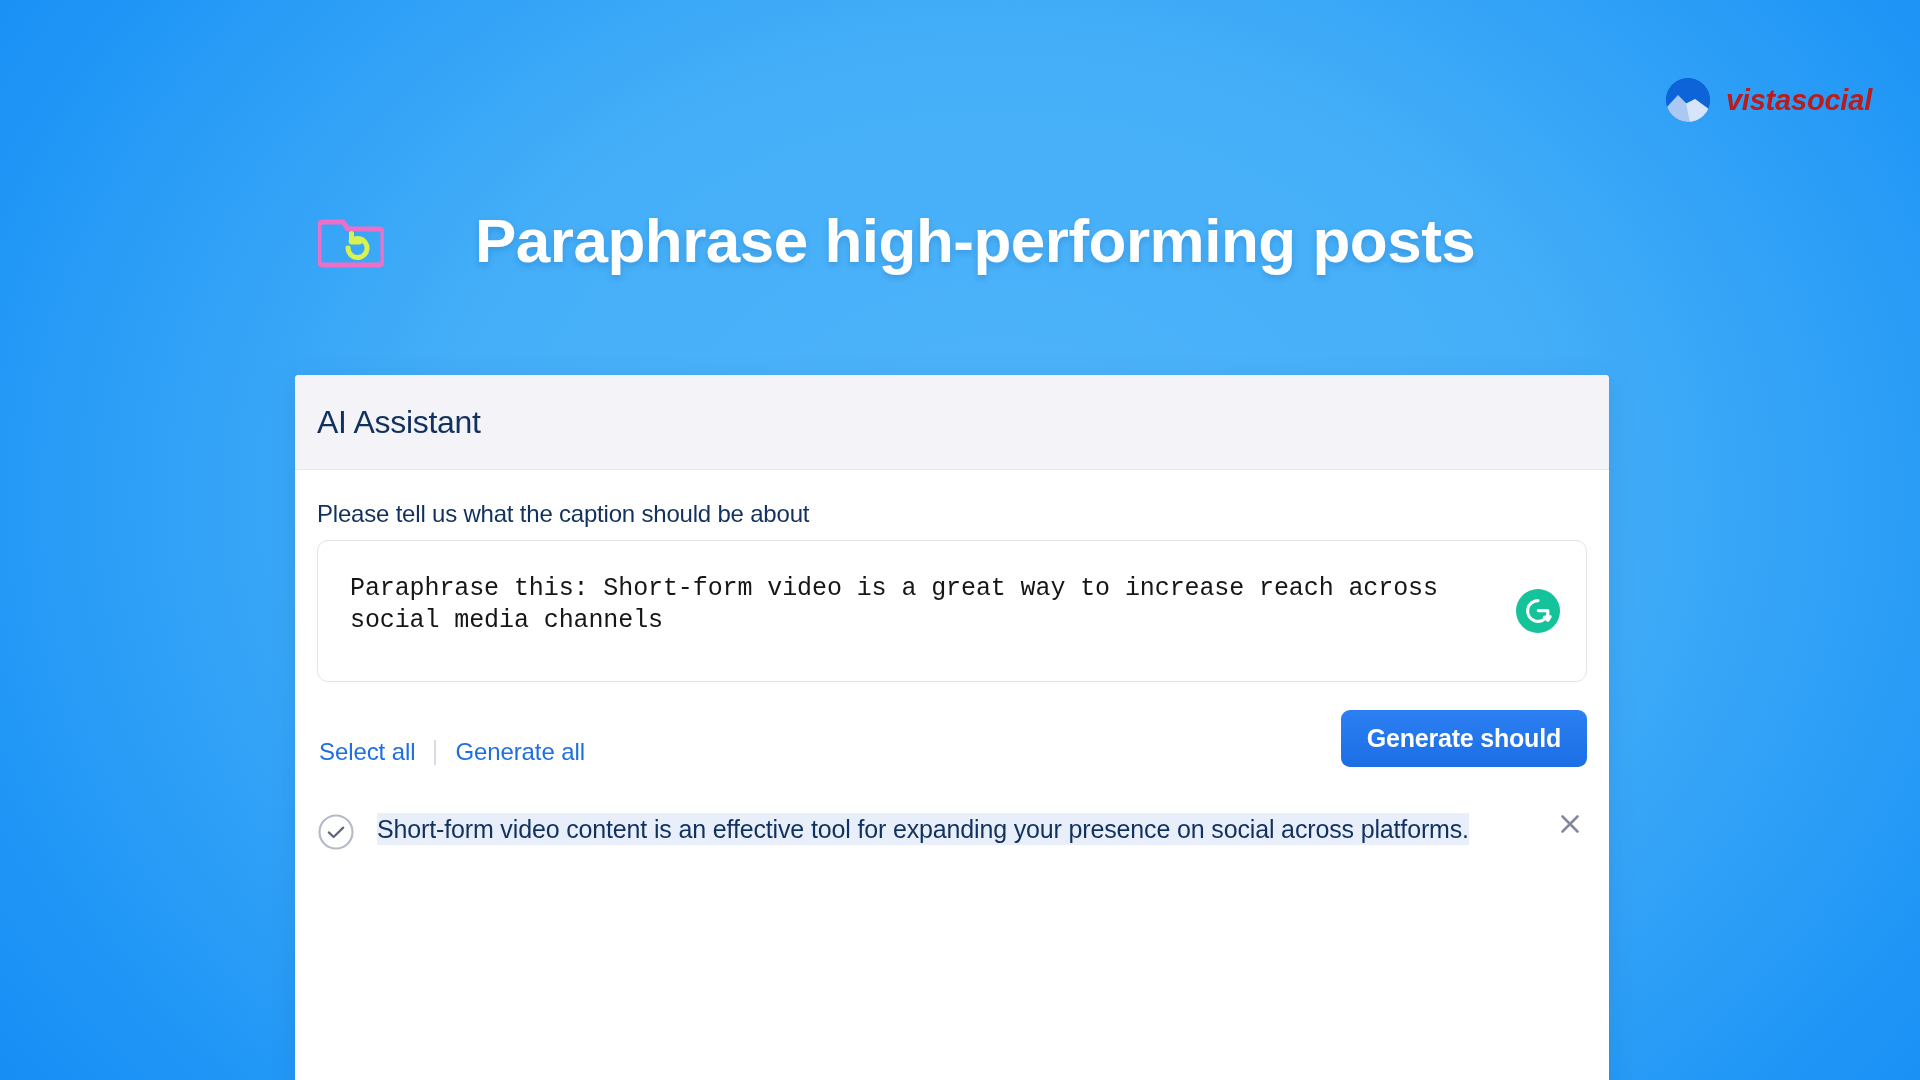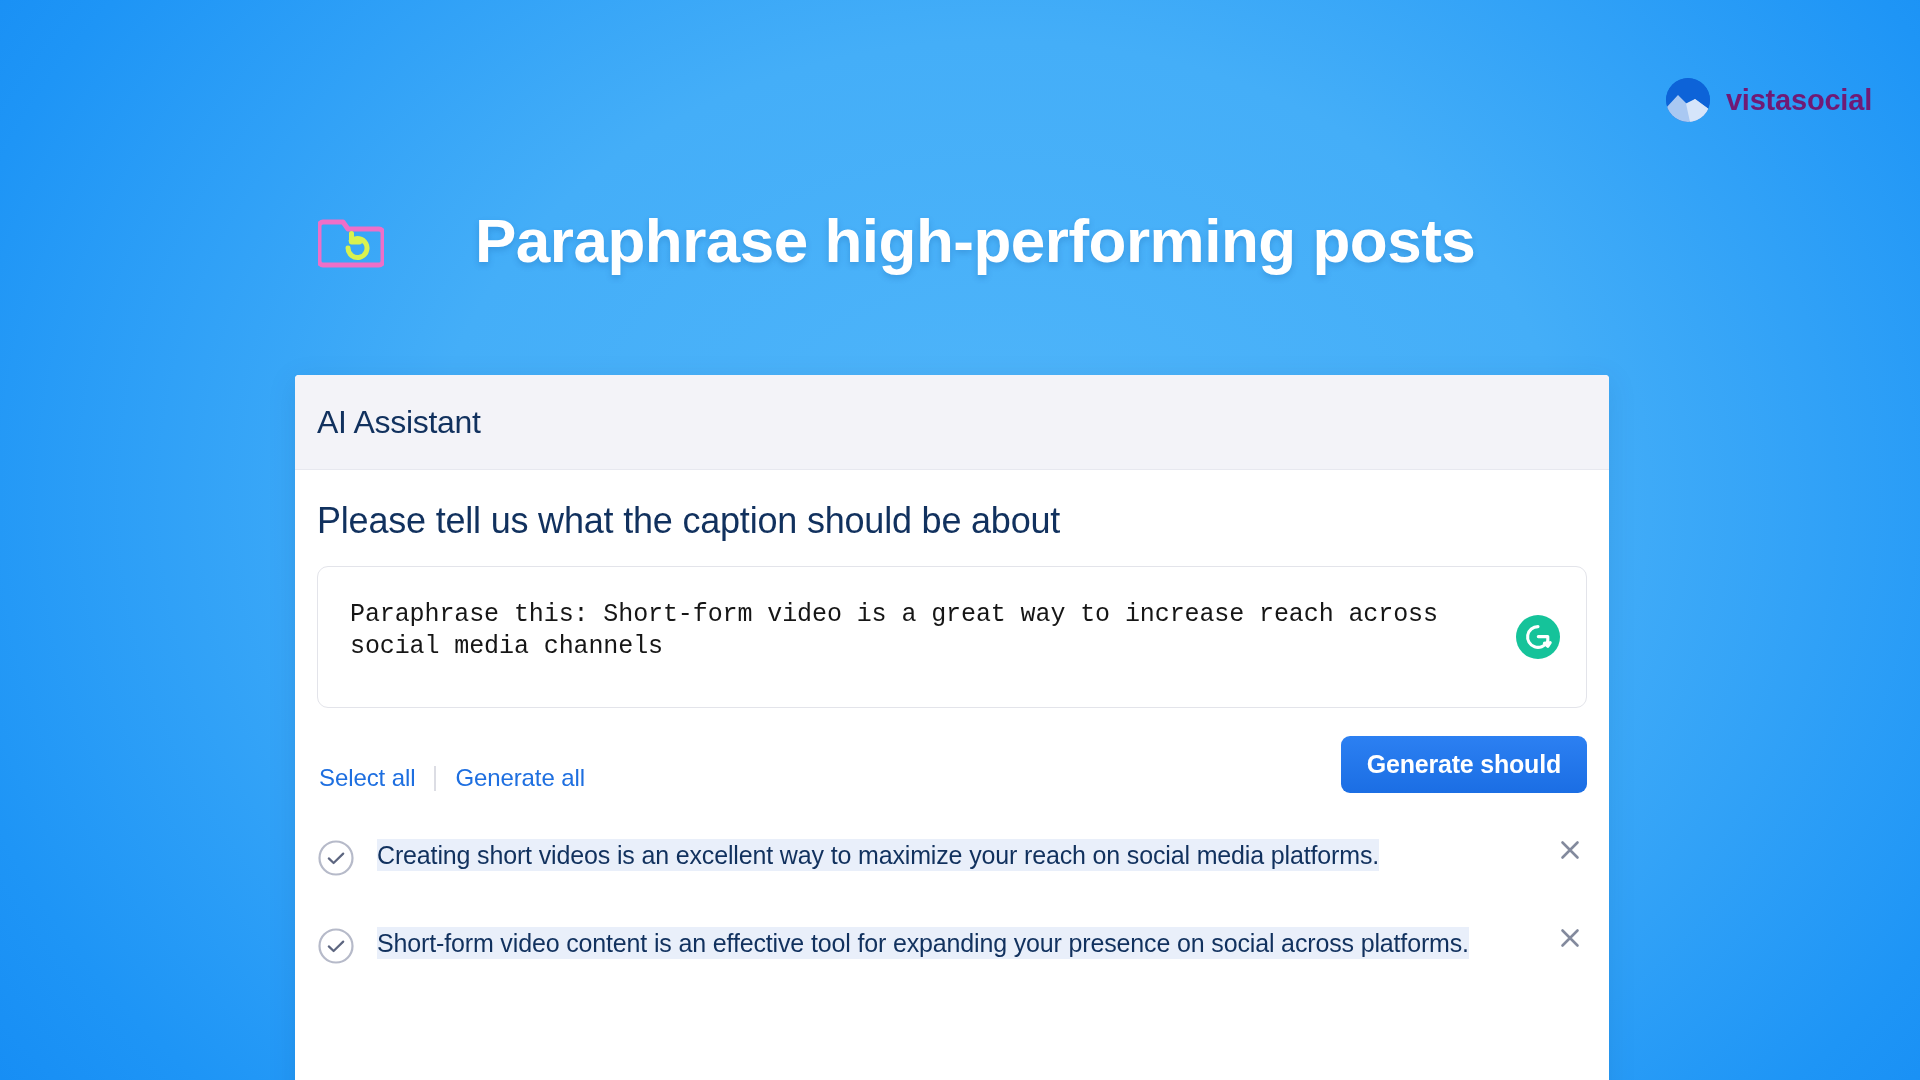--- a/index.html
+++ b/index.html
@@ -28,25 +28,26 @@
   }
   .brand-mark {
     width: 44px; height: 44px;
     border-radius: 50%;
     overflow: hidden;
     position: relative;
     background: #0b63d6;
     flex: 0 0 auto;
   }
   .brand-name {
-    color: #701a75;
+    color: #b91c1c;
     font-size: 29px;
     font-weight: bold;
     letter-spacing: -0.2px;
     white-space: nowrap;
+    font-style: italic;
   }
 
   
   .hero {
     position: absolute;
     top: 205px;
     left: 318px;
     display: flex;
     align-items: center;
     gap: 91px;
@@ -92,23 +93,23 @@
     font-weight: normal;
     letter-spacing: -0.3px;
   }
 
   .card-body {
     padding: 30px 22px 0 22px;
   }
 
   .prompt-label {
     color: #11315e;
-    font-size: 36px;
+    font-size: 24px;
     letter-spacing: -0.2px;
-    margin-bottom: 24px;
+    margin-bottom: 12px;
   }
 
   
   .prompt-box {
     position: relative;
     border: 1px solid #e3e4ea;
     border-radius: 11px;
     min-height: 142px;
     padding: 32px 90px 32px 32px;
     background: #ffffff;
@@ -254,34 +255,20 @@
       <div class="select-links">
         <span class="link">Select all</span>
         <span class="link-divider"></span>
         <span class="link">Generate all</span>
       </div>
       <button class="generate-btn">Generate should</button>
     </div>
 
     <div class="results">
 
-      <div class="result-row">
-        <div class="check">
-          <svg viewBox="0 0 38 38" width="38" height="38" aria-hidden="true">
-            <circle cx="19" cy="19" r="16.5" fill="#ffffff" stroke="#b6bac9" stroke-width="2.2"></circle>
-            <path d="M11.8 19.4 L16.6 24 L26.2 14.6" fill="none" stroke="#5d6680" stroke-width="2.2" stroke-linecap="round" stroke-linejoin="round"></path>
-          </svg>
-        </div>
-        <div class="result-text"><span>Creating short videos is an excellent way to maximize your reach on social media platforms.</span></div>
-        <div class="remove-x">
-          <svg viewBox="0 0 26 26" width="26" height="26" aria-hidden="true">
-            <path d="M5.5 5.5 L20.5 20.5 M20.5 5.5 L5.5 20.5" stroke="#838a9d" stroke-width="2.6" stroke-linecap="round"></path>
-          </svg>
-        </div>
-      </div>
 
       <div class="result-row">
         <div class="check">
           <svg viewBox="0 0 38 38" width="38" height="38" aria-hidden="true">
             <circle cx="19" cy="19" r="16.5" fill="#ffffff" stroke="#b6bac9" stroke-width="2.2"></circle>
             <path d="M11.8 19.4 L16.6 24 L26.2 14.6" fill="none" stroke="#5d6680" stroke-width="2.2" stroke-linecap="round" stroke-linejoin="round"></path>
           </svg>
         </div>
         <div class="result-text"><span>Short-form video content is an effective tool for expanding your presence on social across platforms.</span></div>
         <div class="remove-x">

